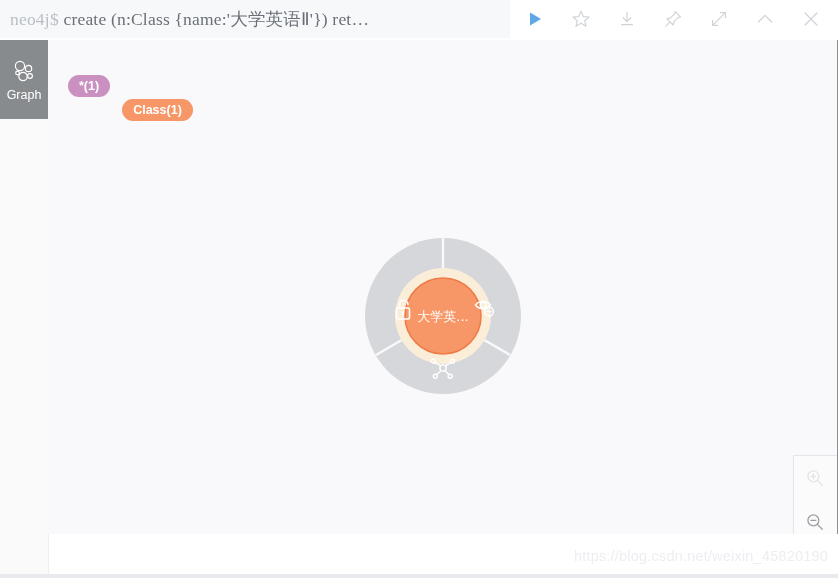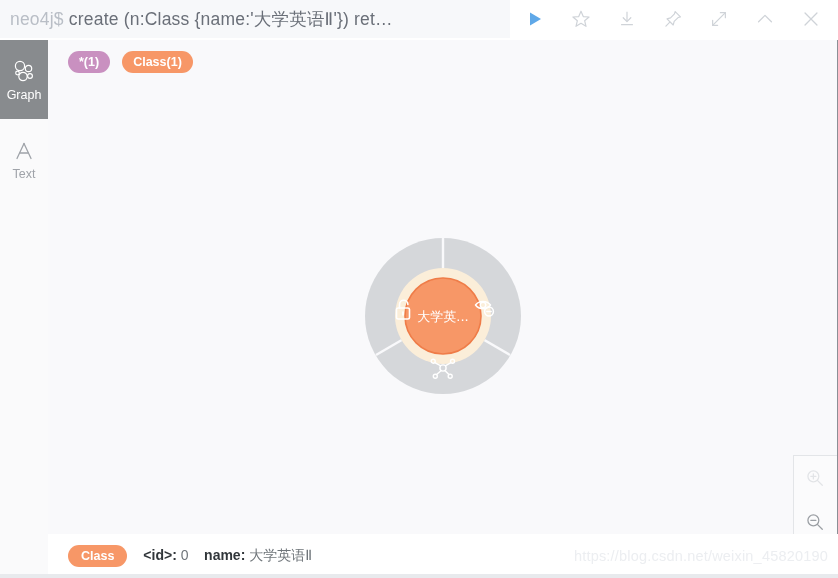--- a/index.html
+++ b/index.html
@@ -13,21 +13,21 @@
   .frame{position:absolute;left:0;top:0;width:838px;height:578px;background:#ffffff;}
 
   
   .header{position:absolute;left:0;top:0;width:838px;height:40px;background:#ffffff;}
   .query-strip{
     position:absolute;left:0;top:0;width:510px;height:38px;
     background:#f7f8fa;
     display:flex;align-items:center;
   }
   .query-text{
-    font-family:Liberation Sans, sans-serif;
+    font-family:Liberation Serif, serif;
     font-size:17.5px;letter-spacing:0.2px;
     color:#6a6f78;
     white-space:nowrap;overflow:hidden;
     padding-left:10px;
   }
   .query-prompt{color:#b9bec6;}
   .header-tools{
     position:absolute;left:512px;top:0;width:326px;height:38px;
     display:flex;align-items:center;
   }
@@ -60,21 +60,21 @@
     border-right:1px solid #8b8f95;
     box-sizing:border-box;
   }
   .legend{position:absolute;left:20px;top:11px;display:flex;gap:12px;align-items:center;}
   .pill{
     border-radius:12px;color:#ffffff;font-size:12.5px;font-weight:bold;
     padding:4px 11px;line-height:1.15;white-space:nowrap;cursor:pointer;
     display:inline-block;
   }
   .pill-star{background:#c990c0;}
-  .pill-class{background:#f79767;}
+  .pill-class{background:#f79767;margin-top:48px;}
 
   
   .canvas{position:absolute;left:0;top:0;width:100%;height:100%;overflow:hidden;}
   .node-wrap{position:absolute;left:315px;top:196px;width:160px;height:160px;}
 
   
   .zoom-box{
     position:absolute;right:0px;top:415px;width:44px;height:90px;
     background:#fbfbfc;border:1px solid #e3e5e8;border-right:none;
     box-sizing:border-box;
@@ -186,32 +186,20 @@
             <circle cx="12" cy="17.5" r="4.2"></circle>
             <circle cx="19" cy="17" r="2.4"></circle>
             <circle cx="6.5" cy="14" r="1.8"></circle>
           </g>
         </svg>
       </span>
       <span class="s-label">Graph</span>
     </div>
 
 
-    <div class="side-item">
-      <span class="s-icon">
-        <svg width="24" height="24" viewBox="0 0 24 24" aria-hidden="true">
-          <g fill="none" stroke="currentColor" stroke-width="1.3" stroke-linecap="round">
-            <line x1="12" y1="4.5" x2="5" y2="19.5"></line>
-            <line x1="12" y1="4.5" x2="19" y2="19.5"></line>
-            <line x1="7.8" y1="14" x2="16.2" y2="14"></line>
-          </g>
-        </svg>
-      </span>
-      <span class="s-label">Text</span>
-    </div>
 
 
   </div>
 
   <div class="graph-panel">
 
     <div class="legend">
       <span class="pill pill-star">*(1)</span>
       <span class="pill pill-class">Class(1)</span>
     </div>
@@ -282,27 +270,17 @@
               <line x1="13.6" y1="13.6" x2="19" y2="19"></line>
               <line x1="6.4" y1="9.2" x2="12" y2="9.2"></line>
             </g>
           </svg>
         </div>
       </div>
 
     </div>
   </div>
 
-  <div class="statusbar">
-    <span class="status-pill">Class</span>
-    <span class="status-props">
-      <b>&lt;id&gt;:</b>
-      <span class="pval">0</span>
-      &nbsp;&nbsp;
-      <b>name:</b>
-      <span class="pval">大学英语Ⅱ</span>
-    </span>
-  </div>
 
   <div class="watermark">https://blog.csdn.net/weixin_45820190</div>
   <div class="bottom-edge"></div>
 
 </div>
 
 </body></html>

